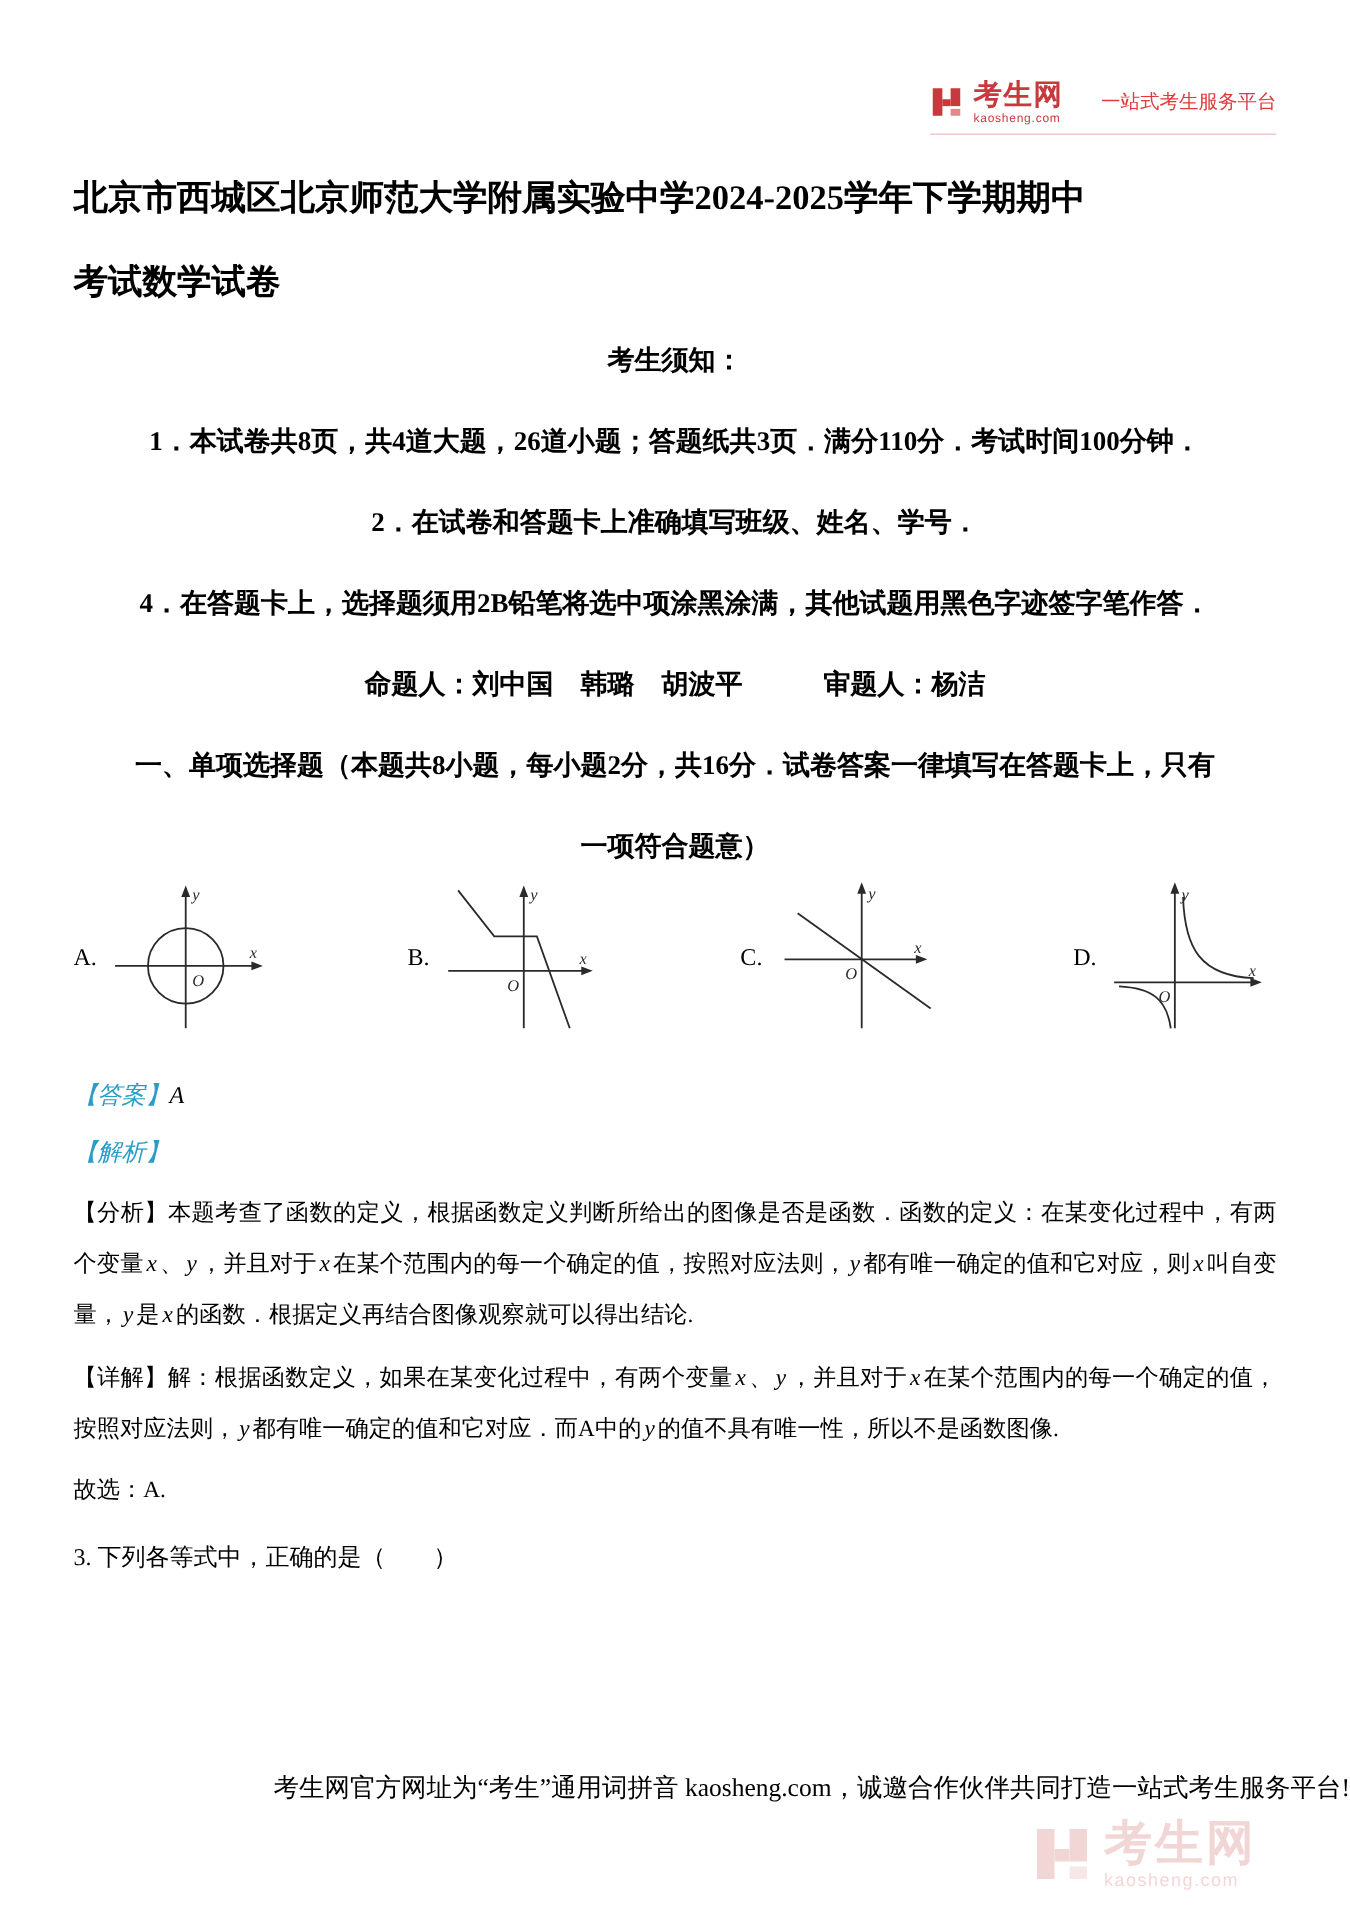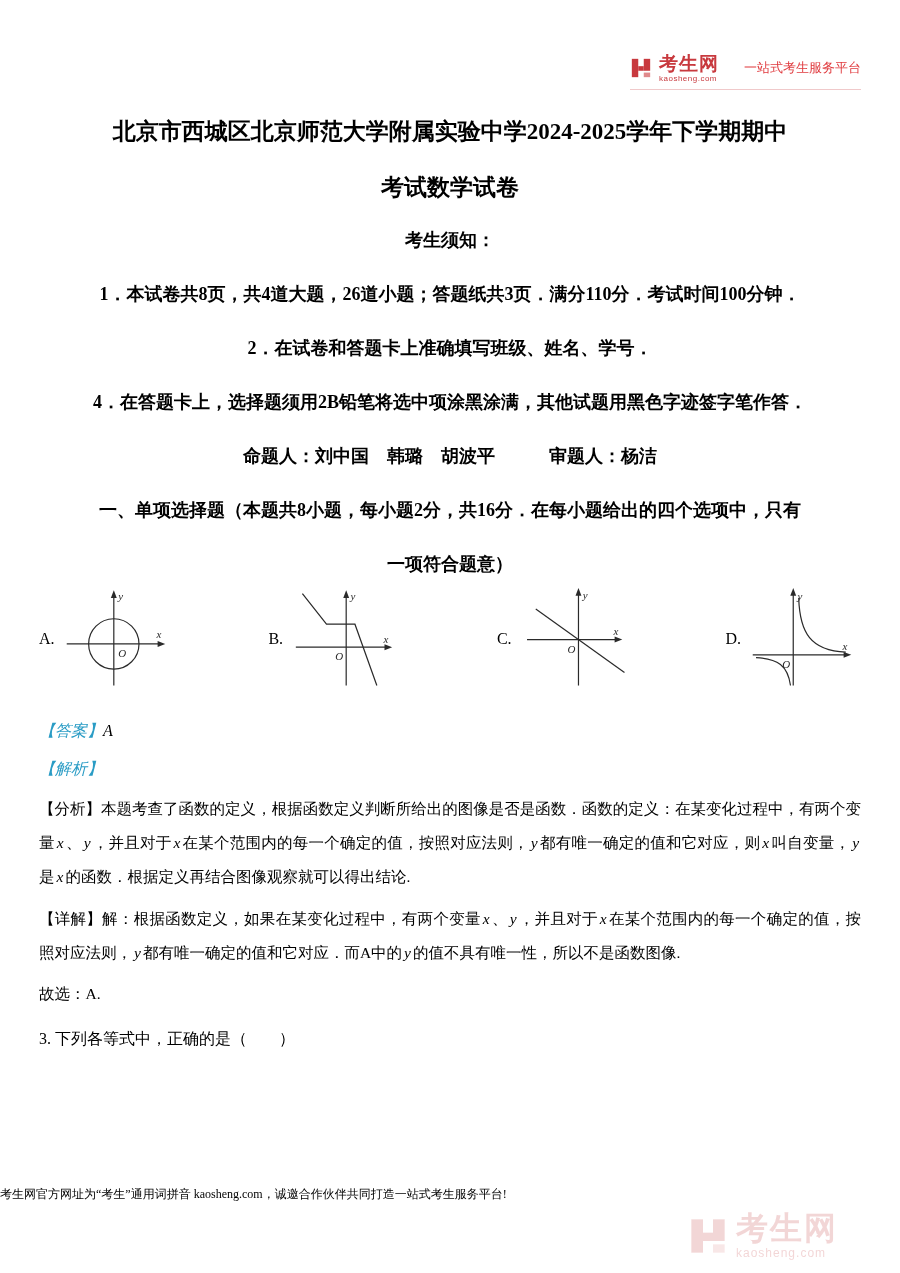--- a/index.html
+++ b/index.html
@@ -6,34 +6,34 @@
   html, body { background: #ffffff; }
   .page {
     width: 900px;
     height: 1273px;
     margin: 0 auto;
     background: #ffffff;
     position: relative;
     overflow: hidden;
     font-family: "Liberation Serif", "DejaVu Serif", serif;
     color: #000000;
-    padding: 0 39px;
+    padding: 0 49px;
   }
 
   
   .logo-row { margin-top: 52px; height: 38px; display: flex; justify-content: flex-end; }
   .logo { display: flex; align-items: center; gap: 7px; border-bottom: 1px solid #f0c9ca; padding-bottom: 5px; cursor: pointer; }
   .logo-icon { display: inline-flex; }
   .logo-names { display: inline-flex; flex-direction: column; line-height: 1; }
   .logo-text { color: #c8393e; font-weight: bold; font-size: 19px; font-family: "Liberation Sans", "DejaVu Sans", sans-serif; letter-spacing: 1px; }
   .logo-domain { color: #c8393e; font-size: 8px; font-family: "Liberation Sans", sans-serif; margin-top: 2px; letter-spacing: .5px; }
   .logo-tagline { color: #e03a3e; font-size: 13px; font-family: "Liberation Sans", sans-serif; margin-left: 18px; }
 
   
-  .title { margin-top: 14px; text-align: center; font-size: 23px; font-weight: 700; line-height: 56px; }
+  .title { margin-top: 14px; text-align: left; font-size: 23px; font-weight: 700; line-height: 56px; }
   .title-line { display: block; }
 
   
   .bold-line { font-weight: 700; font-size: 18px; line-height: 32px; margin-top: 22px; text-align: center; }
   .notice-heading { margin-top: 8px; }
 
   
   .q-stem { font-size: 16px; line-height: 30px; margin-top: 10px; }
   .q2 { margin-top: 14px; }
   .mvar { font-style: italic; padding: 0 2px; font-family: "Liberation Serif", serif; }
@@ -48,21 +48,21 @@
   .graph text { font-size: 10px; font-style: italic; fill: #2a2a2a; font-family: "Liberation Serif", serif; stroke: none; }
 
   
   .ans-line { font-size: 16px; line-height: 30px; margin-top: 24px; font-style: italic; }
   .ans-line.compact { margin-top: 8px; }
   .tag { color: #2a9cc5; }
   .para { font-size: 15.5px; line-height: 34px; margin-top: 8px; text-align: justify; }
   .conclusion { font-size: 15.5px; line-height: 32px; margin-top: 8px; }
 
   
-  .footer { position: absolute; left: 0; right: 0; bottom: 70px; text-align: left; font-size: 12px; color: #000; }
+  .footer { position: absolute; left: 0; right: 0; bottom: 70px; text-align: right; font-size: 17px; color: #000; }
 
   
   .watermark { position: absolute; right: 62px; bottom: 14px; display: flex; align-items: center; gap: 8px; opacity: 0.55; }
   .wm-icon { display: inline-flex; }
   .wm-texts { display: inline-flex; flex-direction: column; line-height: 1; }
   .wm-name { color: #e9b5b6; font-weight: bold; font-size: 32px; font-family: "Liberation Sans", "DejaVu Sans", sans-serif; letter-spacing: 2px; }
   .wm-domain { color: #e9b5b6; font-size: 12px; font-family: "Liberation Sans", sans-serif; margin-top: 3px; letter-spacing: 1px; }
 </style>
 </head>
 <body>
@@ -91,21 +91,21 @@
     <span class="title-line">北京市西城区北京师范大学附属实验中学2024-2025学年下学期期中</span>
     <span class="title-line">考试数学试卷</span>
   </h1>
 
   <div class="bold-line notice-heading">考生须知：</div>
   <div class="bold-line">1．本试卷共8页，共4道大题，26道小题；答题纸共3页．满分110分．考试时间100分钟．</div>
   <div class="bold-line">2．在试卷和答题卡上准确填写班级、姓名、学号．</div>
   <div class="bold-line">4．在答题卡上，选择题须用2B铅笔将选中项涂黑涂满，其他试题用黑色字迹签字笔作答．</div>
   <div class="bold-line">命题人：刘中国　韩璐　胡波平　　　审题人：杨洁</div>
 
-  <div class="bold-line">一、单项选择题（本题共8小题，每小题2分，共16分．在每小题给出的四个选项中，只有</div>
+  <div class="bold-line">一、单项选择题（本题共8小题，每小题2分，共16分．试卷答案一律填写在答题卡上，只有</div>
   <div class="bold-line">一项符合题意）</div>
 
 
   <div class="graphs-row">
 
     <div class="option">
       <span class="opt-label">A.</span>
       <svg class="graph" viewBox="0 0 100 95">
         <line x1="48" y1="8" x2="48" y2="90"></line>
         <polygon points="48,3 45.3,10 50.7,10"></polygon>

